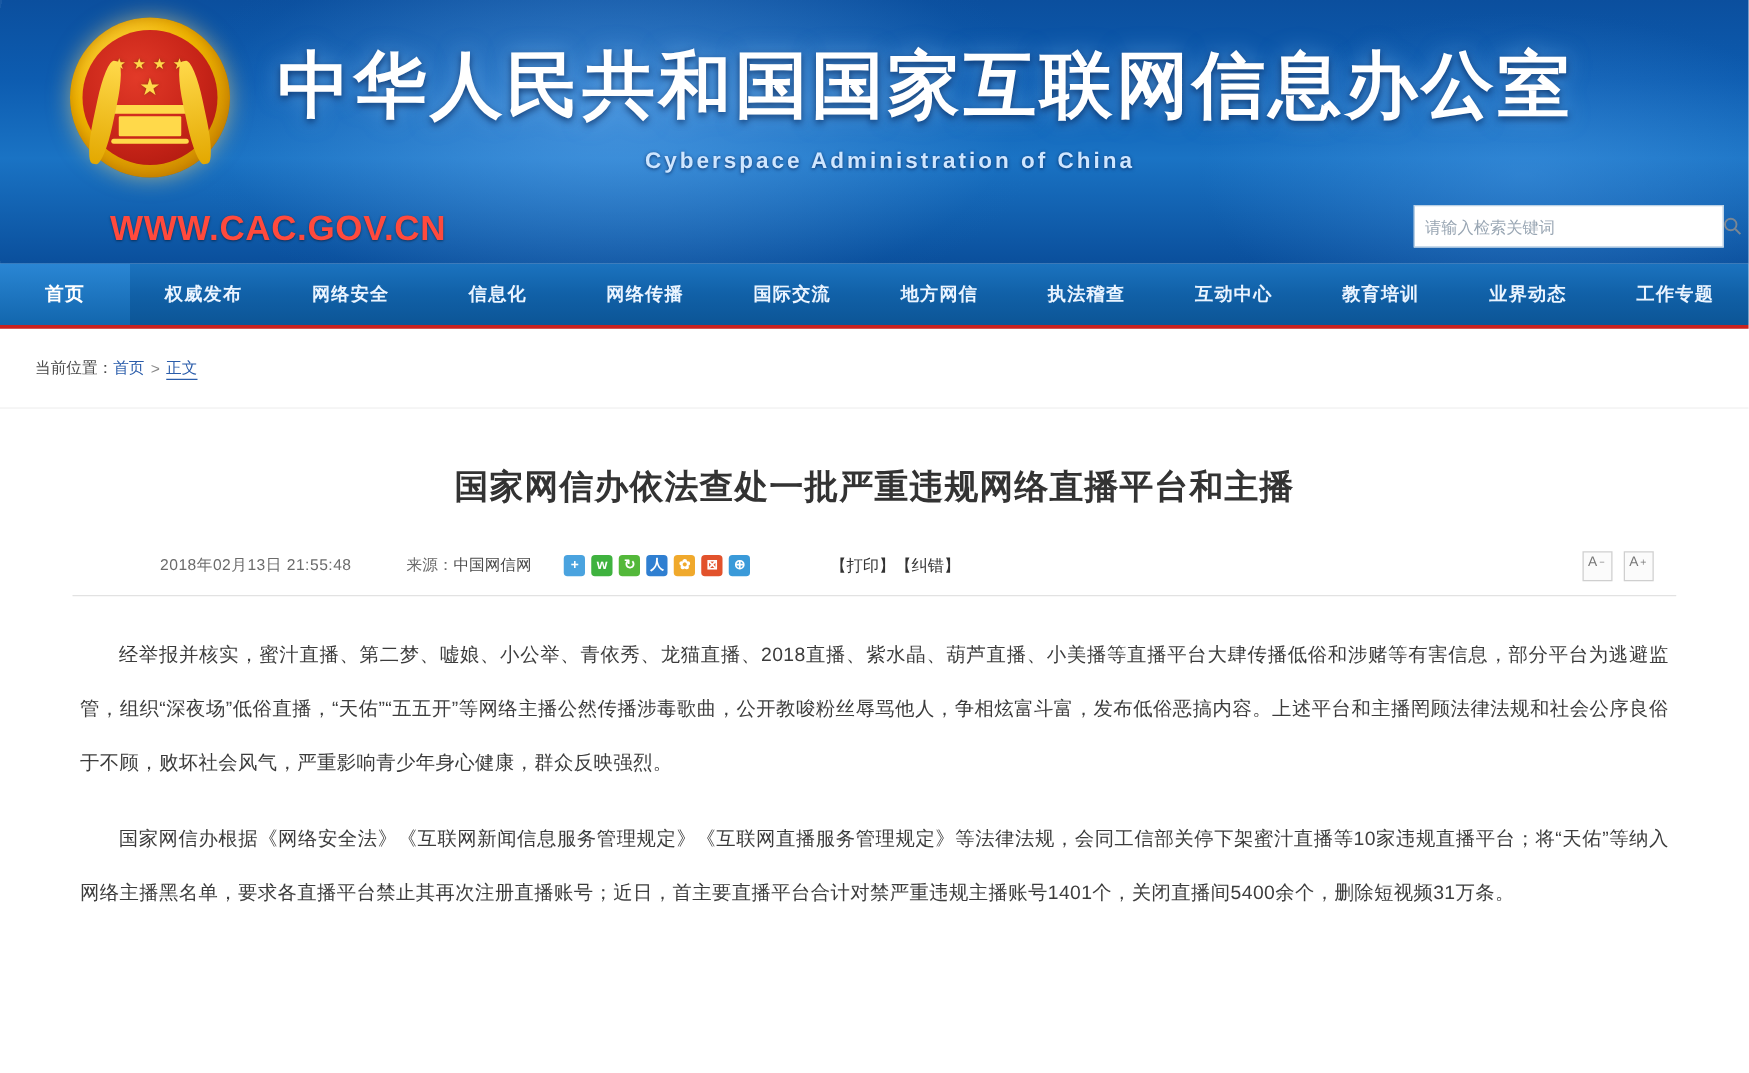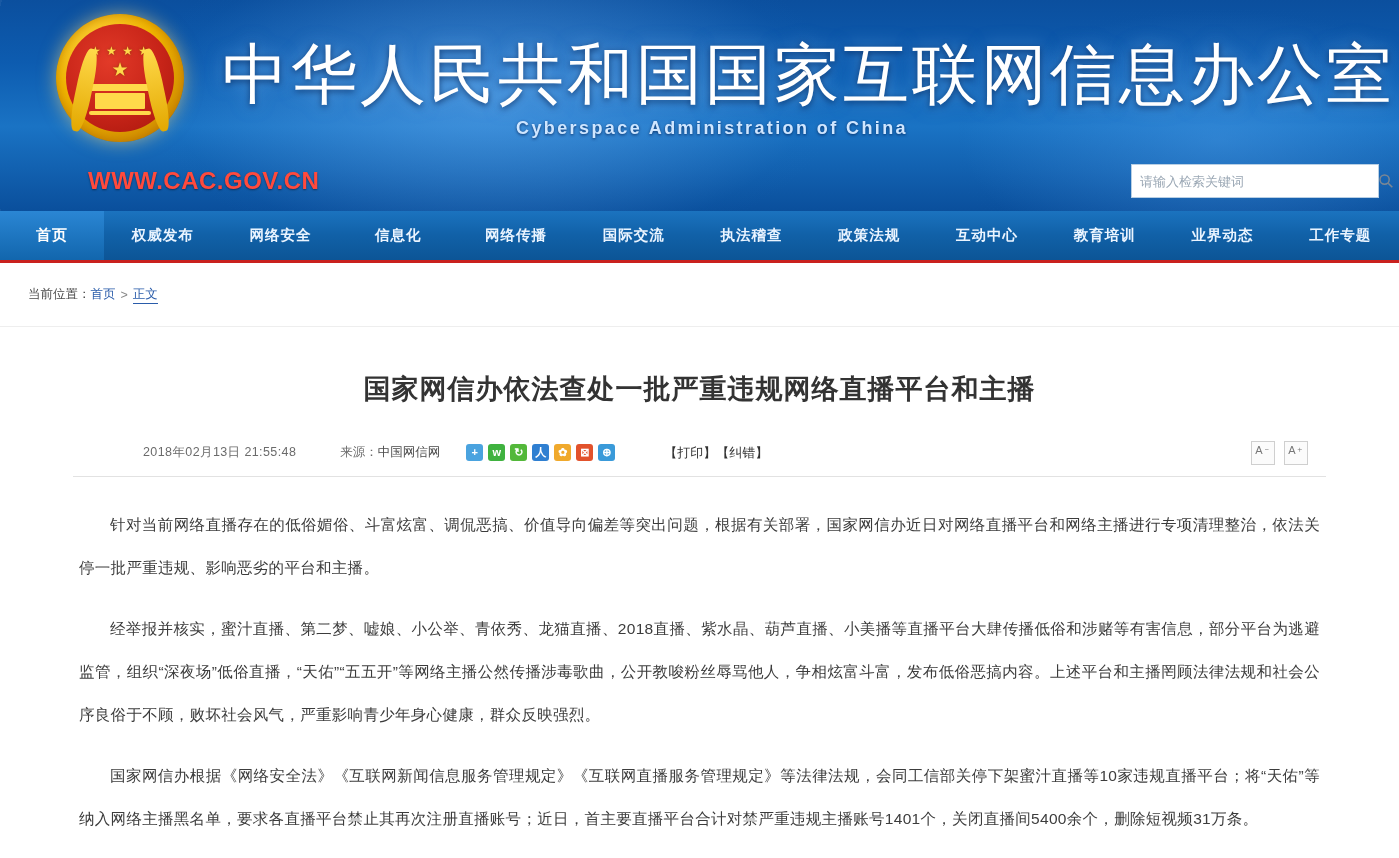--- a/index.html
+++ b/index.html
@@ -98,43 +98,43 @@
     background: linear-gradient(180deg, #ffd94a, #e3a800);
     border-radius: 40%;
   }
   .emblem-wheat-l { left: 10px; transform: rotate(12deg); }
   .emblem-wheat-r { right: 10px; transform: rotate(-12deg); }
 
   .site-title-cn {
     position: absolute;
     left: 222px; top: 30px;
     color: #ffffff;
-    font-size: 66px;
-    font-weight: normal;
+    font-size: 58px;
+    font-weight: bold;
     letter-spacing: 3px;
     text-shadow: 0 2px 6px rgba(0,30,80,0.7), 0 0 18px rgba(150,210,255,0.5);
     white-space: nowrap;
   }
   .site-title-en {
     position: absolute;
     left: 506px; top: 118px;
     color: #cfe6ff;
     font-size: 18px;
     letter-spacing: 2.4px;
     font-weight: bold;
     text-shadow: 0 1px 3px rgba(0,30,80,0.8);
     white-space: nowrap;
     margin-left: 10px;
   }
   .site-url {
     position: absolute;
     left: 88px; top: 167px;
     color: #ff4a3d;
     font-weight: bold;
-    font-size: 24px;
+    font-size: 28px;
     letter-spacing: 0.5px;
     text-shadow: 0 1px 2px rgba(0,0,0,0.45);
     white-space: nowrap;
   }
 
   
   .search-wrap {
     position: absolute;
     right: 20px; top: 164px;
     width: 248px; height: 34px;
@@ -211,21 +211,21 @@
   }
   .crumb-bar a {
     color: #2a5caa;
     text-decoration: none;
   }
   .crumb-sep { margin: 0 5px; color: #888; }
   .crumb-current { color: #2a5caa; border-bottom: 1px solid #2a5caa; }
 
   
   .page-body {
-    padding: 0 73px;
+    padding: 0 58px;
     background: #ffffff;
   }
   .article {
     padding-top: 44px;
   }
   .article-title {
     text-align: center;
     font-size: 27px;
     font-weight: bold;
     color: #333333;
@@ -339,22 +339,22 @@
 </div>
 
 <div class="nav">
   <div class="nav-home">首页</div>
   <div class="nav-items">
     <div class="nav-item">权威发布</div>
     <div class="nav-item">网络安全</div>
     <div class="nav-item">信息化</div>
     <div class="nav-item">网络传播</div>
     <div class="nav-item">国际交流</div>
+    <div class="nav-item">地方网信</div>
     <div class="nav-item">执法稽查</div>
-    <div class="nav-item">政策法规</div>
     <div class="nav-item">互动中心</div>
     <div class="nav-item">教育培训</div>
     <div class="nav-item">业界动态</div>
     <div class="nav-item">工作专题</div>
   </div>
 </div>
 
 <div class="crumb-bar">
   <span>当前位置：</span>
   <a href="#">首页</a>
@@ -392,19 +392,18 @@
             <sup>－</sup>
         </span>
         <span class="fs-btn">
           <span>A</span>
             <sup>＋</sup>
         </span>
       </span>
     </div>
 
     <div class="article-body">
-      <p>针对当前网络直播存在的低俗媚俗、斗富炫富、调侃恶搞、价值导向偏差等突出问题，根据有关部署，国家网信办近日对网络直播平台和网络主播进行专项清理整治，依法关停一批严重违规、影响恶劣的平台和主播。</p>
       <p>经举报并核实，蜜汁直播、第二梦、嘘娘、小公举、青依秀、龙猫直播、2018直播、紫水晶、葫芦直播、小美播等直播平台大肆传播低俗和涉赌等有害信息，部分平台为逃避监管，组织“深夜场”低俗直播，“天佑”“五五开”等网络主播公然传播涉毒歌曲，公开教唆粉丝辱骂他人，争相炫富斗富，发布低俗恶搞内容。上述平台和主播罔顾法律法规和社会公序良俗于不顾，败坏社会风气，严重影响青少年身心健康，群众反映强烈。</p>
       <p>国家网信办根据《网络安全法》《互联网新闻信息服务管理规定》《互联网直播服务管理规定》等法律法规，会同工信部关停下架蜜汁直播等10家违规直播平台；将“天佑”等纳入网络主播黑名单，要求各直播平台禁止其再次注册直播账号；近日，首主要直播平台合计对禁严重违规主播账号1401个，关闭直播间5400余个，删除短视频31万条。</p>
     </div>
 
   </div>
 </div>
 
 </body></html>

